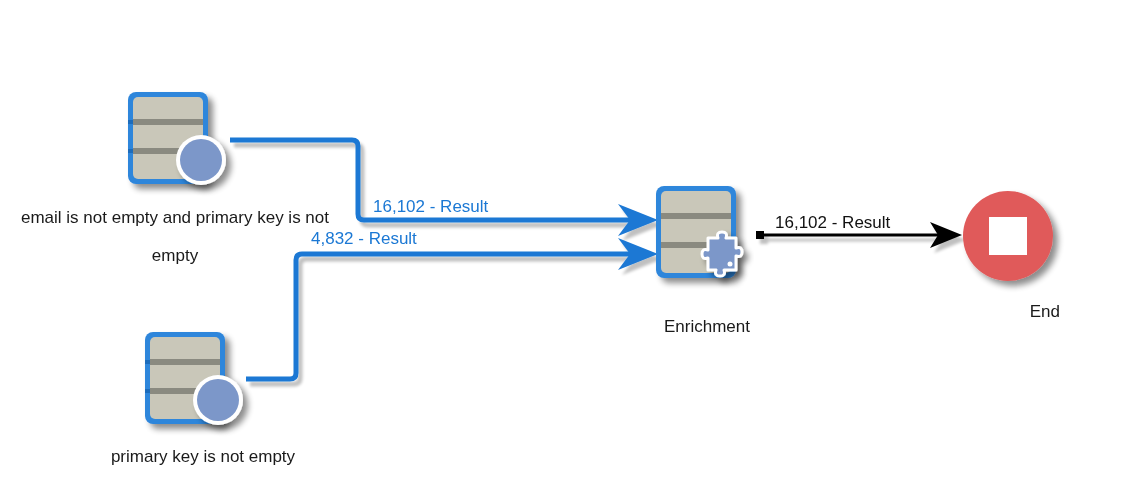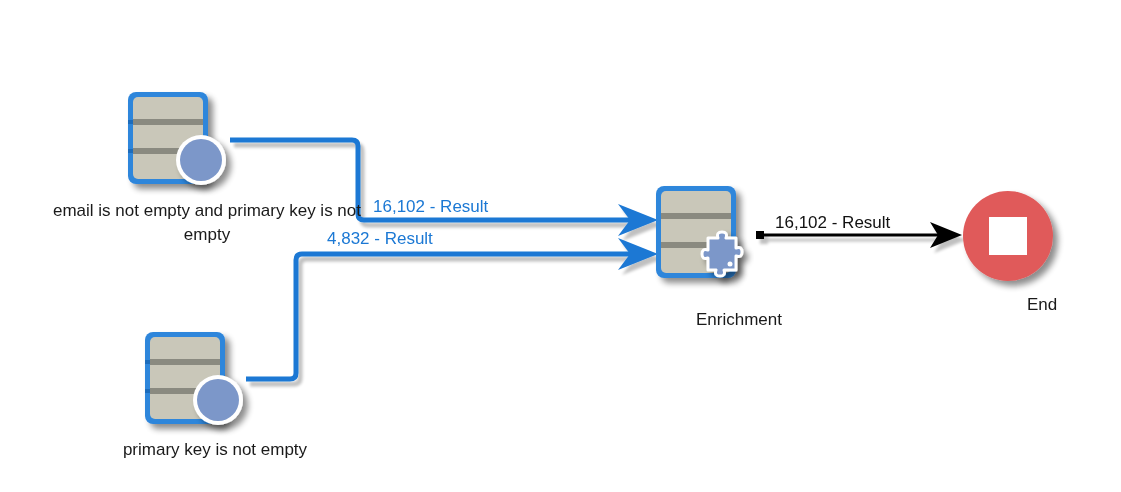--- a/index.html
+++ b/index.html
@@ -1,19 +1,19 @@
 <!DOCTYPE html>
 <html><head>
   <meta charset="utf-8">
   <style>
     html, body { margin: 0; padding: 0; background: #ffffff; }
     body { width: 1121px; height: 492px; position: relative; overflow: hidden;
            font-family: "Liberation Sans", sans-serif; }
     #canvas { position: absolute; left: 0; top: 0; }
-    .label { position: absolute; font-size: 17px; color: #1a1a1a; text-align: center; line-height: 24px; margin-left: 32px; }
+    .label { position: absolute; font-size: 17px; color: #1a1a1a; text-align: center; line-height: 38px; }
     .edge-label { position: absolute; font-size: 17px; white-space: nowrap; line-height: 20px; }
     .edge-label.blue { color: #1b78d4; }
     .edge-label.black { color: #111111; }
   </style>
 </head>
 <body>
 
 <svg id="canvas" width="1121" height="492">
   <defs>
     <filter id="shadow" x="-20%" y="-20%" width="150%" height="150%">
@@ -99,19 +99,19 @@
     </g>
   </g>
 
   <g filter="url(#shadow)">
     <circle cx="1008" cy="236" r="45" fill="#e05a5a"></circle>
     <rect x="989" y="217" width="38" height="38" fill="#ffffff"></rect>
   </g>
 </svg>
 
 <div class="label" style="left:20px; top:199px; width:310px;">email is not empty and primary key is not empty</div>
-<div class="label" style="left:28px; top:438px; width:310px;">primary key is not empty</div>
+<div class="label" style="left:48px; top:438px; width:310px;">primary key is not empty</div>
 <div class="label" style="left:607px; top:308px; width:200px;">Enrichment</div>
-<div class="label" style="left:960px; top:293px; width:100px;">End</div>
+<div class="label" style="left:960px; top:293px; width:100px;text-align:right;">End</div>
 
 <div class="edge-label blue" style="left:373px; top:197px;">16,102 - Result</div>
-<div class="edge-label blue" style="left:327px; top:229px;">4,832 - Result</div>
+<div class="edge-label blue" style="left:311px; top:229px;">4,832 - Result</div>
 <div class="edge-label black" style="left:775px; top:213px;">16,102 - Result</div>
 
 </body></html>

